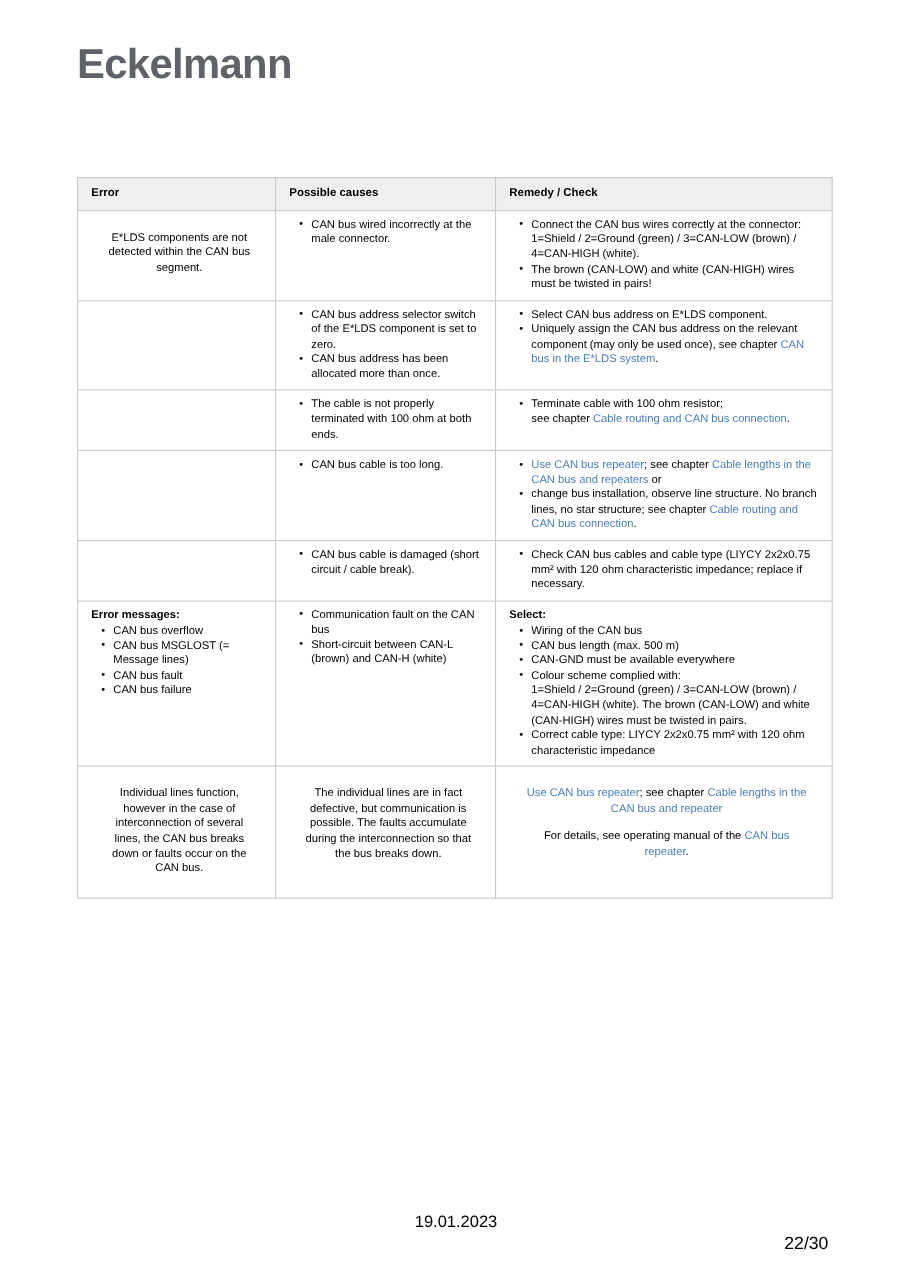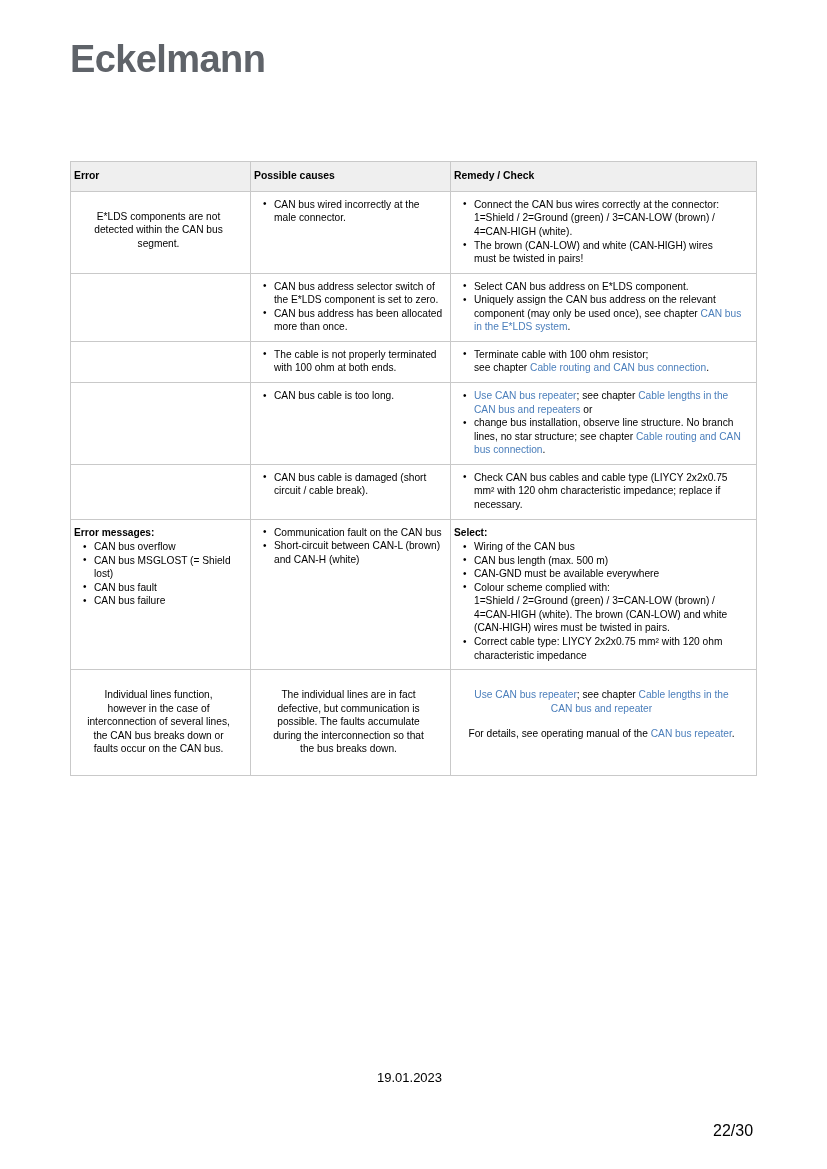--- a/index.html
+++ b/index.html
@@ -56,21 +56,21 @@
     table-layout: fixed;
     font-size: 10.2px;
     line-height: 1.33;
   }
   table.doc col.c1 { width: 180px; }
   table.doc col.c2 { width: 200px; }
   table.doc col.c3 { width: 306px; }
   table.doc th, table.doc td {
     border: 1px solid #c9c9c9;
     vertical-align: top;
-    padding: 6px 7px 7px 3px;
+    padding: 6px 7px 7px 12px;
   }
   table.doc thead th {
     background: #efefef;
     font-weight: bold;
     text-align: left;
     padding-top: 7px;
     padding-bottom: 8px;
     font-size: 10.4px;
   }
   td.nb-top { border-top: none; }
@@ -98,22 +98,22 @@
   .plain + .plain { margin-top: 0px; }
   a.lnk, .lnk {
     color: #4a7ebb;
     text-decoration: none;
   }
   b, .bold { font-weight: normal; }
   
   .footer-date {
     position: absolute;
     left: 377px;
-    top: 1070px;
-    font-size: 13px;
+    top: 1102px;
+    font-size: 15px;
   }
   .footer-page {
     position: absolute;
     left: 713px;
     top: 1122px;
     font-size: 16px;
   }
 </style>
 </head>
 <body>
@@ -207,21 +207,21 @@
               <ul class="bl tight">
                 <li><span>Check CAN bus cables and cable type (LIYCY 2x2x0.75 mm² with 120 ohm characteristic impedance; replace if necessary.</span></li>
               </ul>
             </td>
           </tr>
           <tr>
             <td>
               <div class="cellhead">Error messages:</div>
               <ul class="bl tight">
                 <li>CAN bus overflow</li>
-                <li>CAN bus MSGLOST (= Shield lost)</li>
+                <li>CAN bus MSGLOST (= Message lines)</li>
                 <li>CAN bus fault</li>
                 <li>CAN bus failure</li>
               </ul>
             </td>
             <td>
               <ul class="bl tight">
                 <li>Communication fault on the CAN bus</li>
                 <li>Short-circuit between CAN-L (brown) and CAN-H (white)</li>
               </ul>
             </td>

